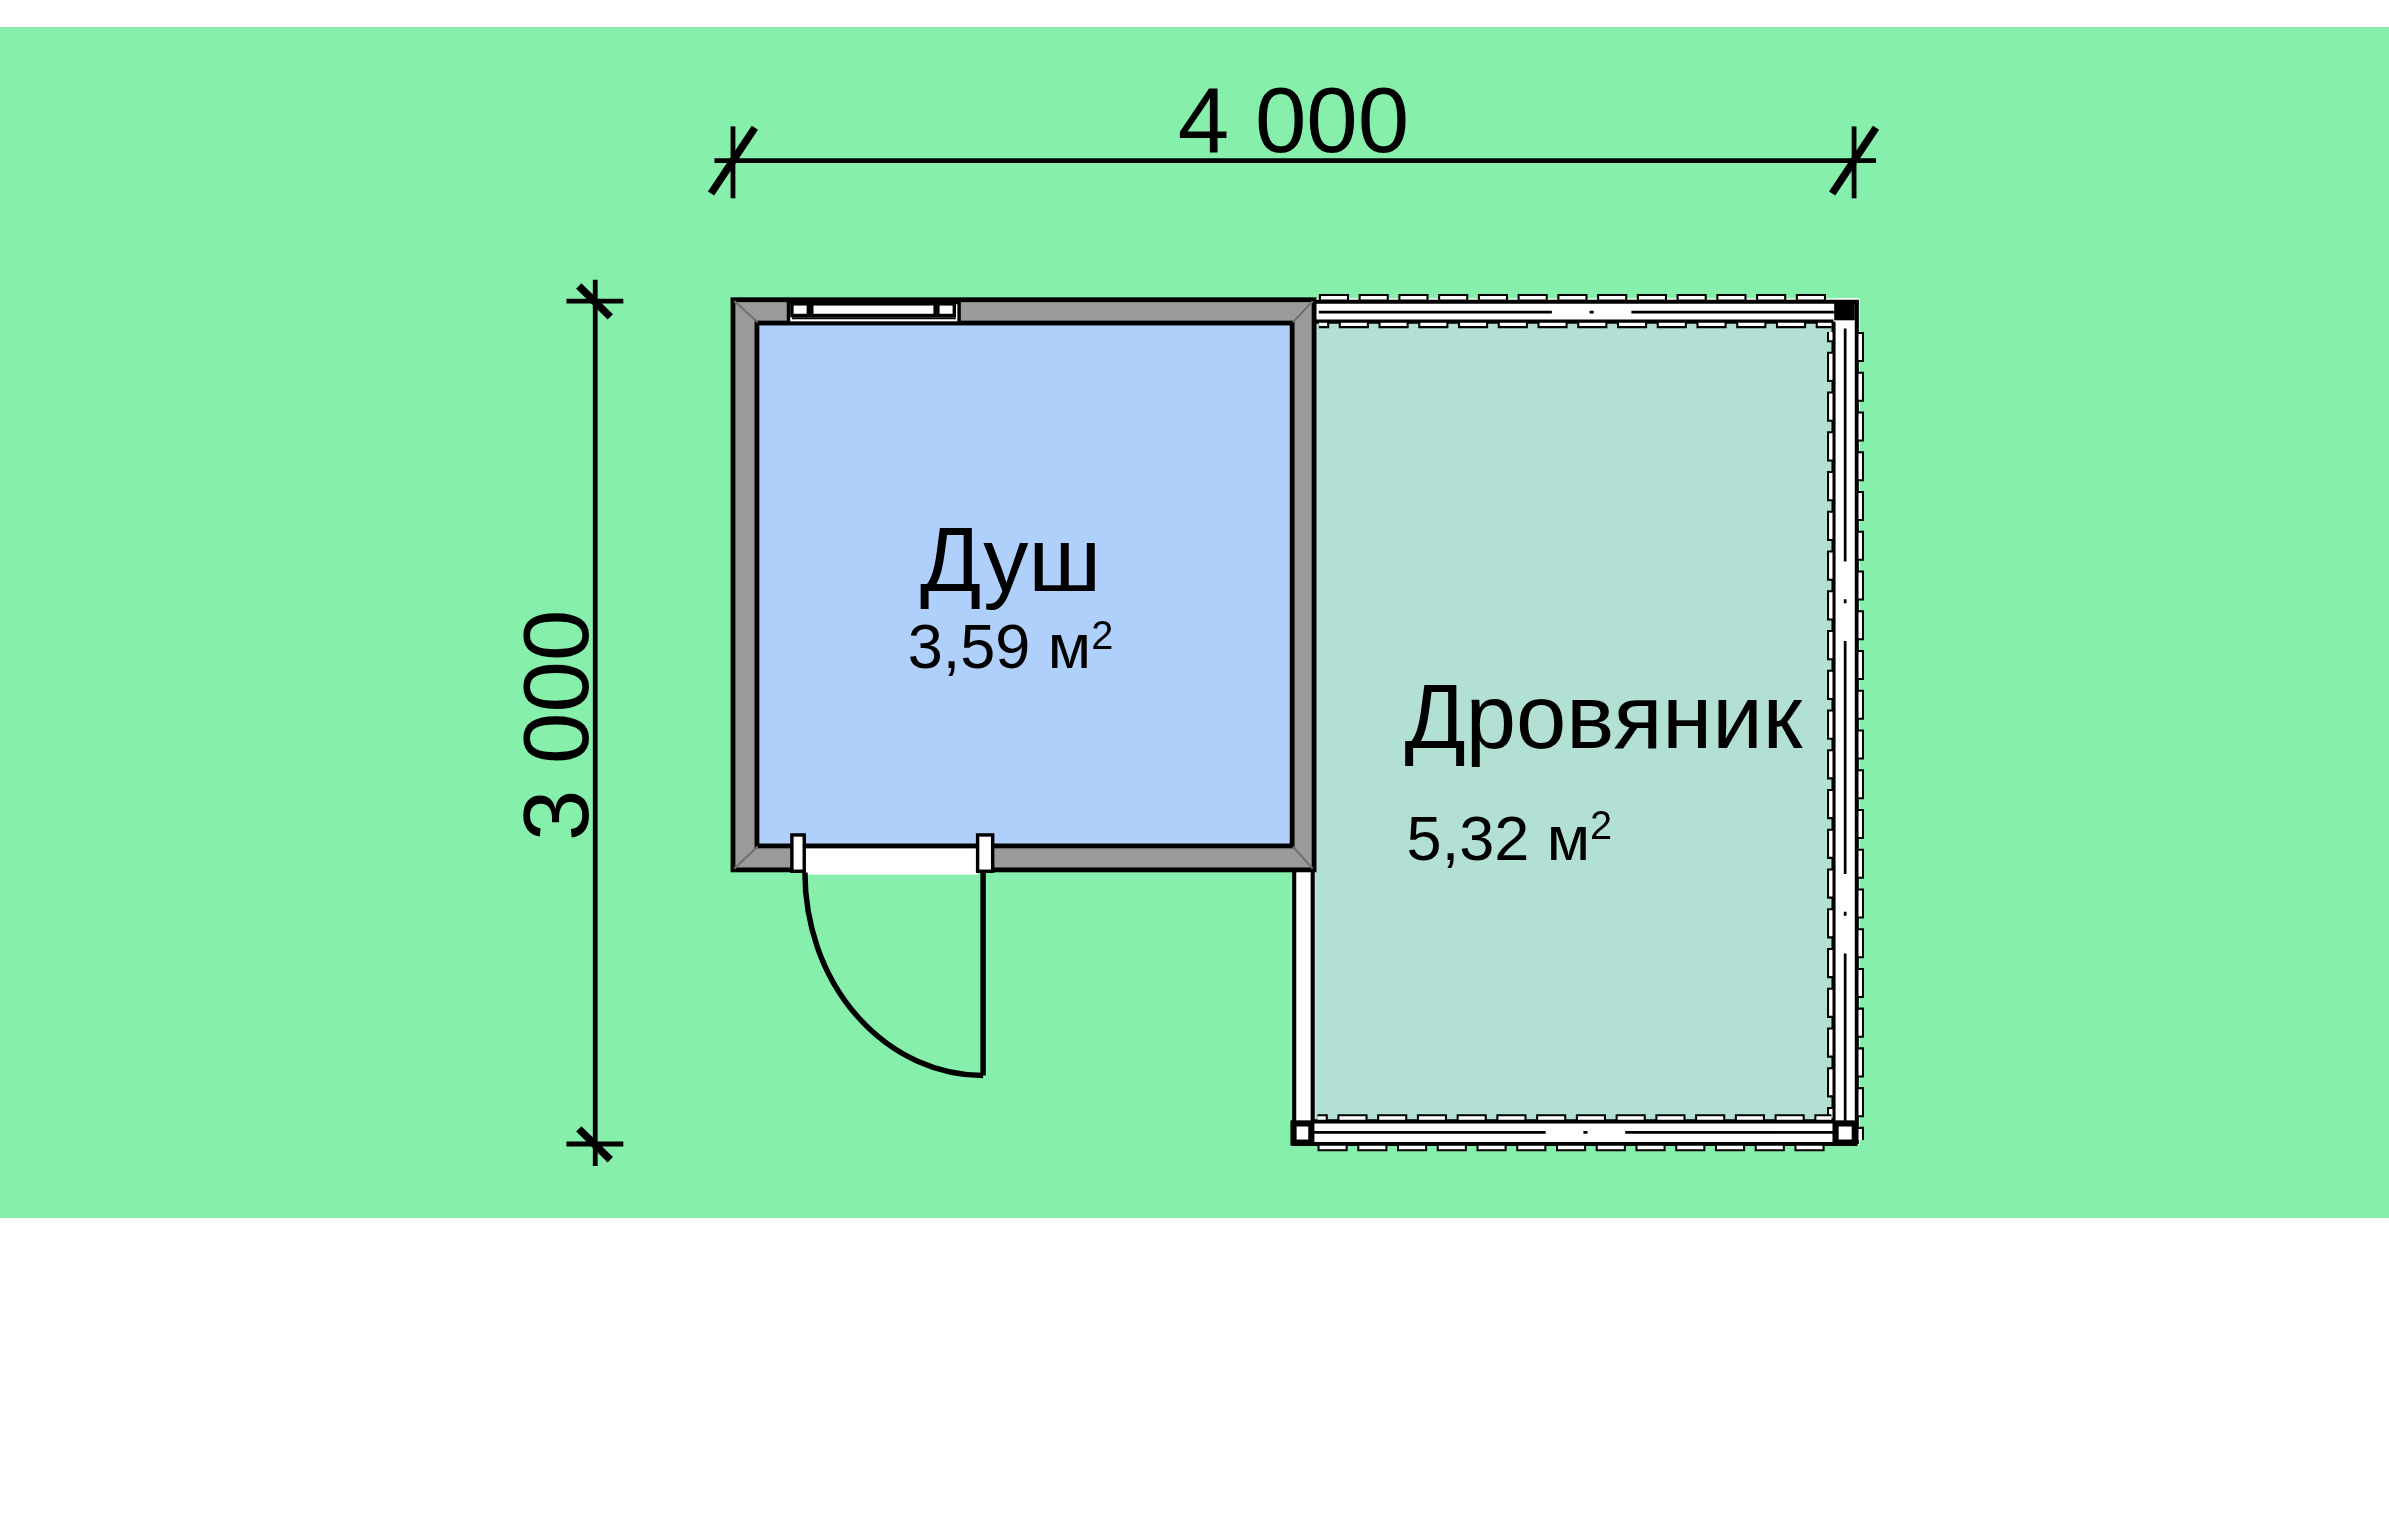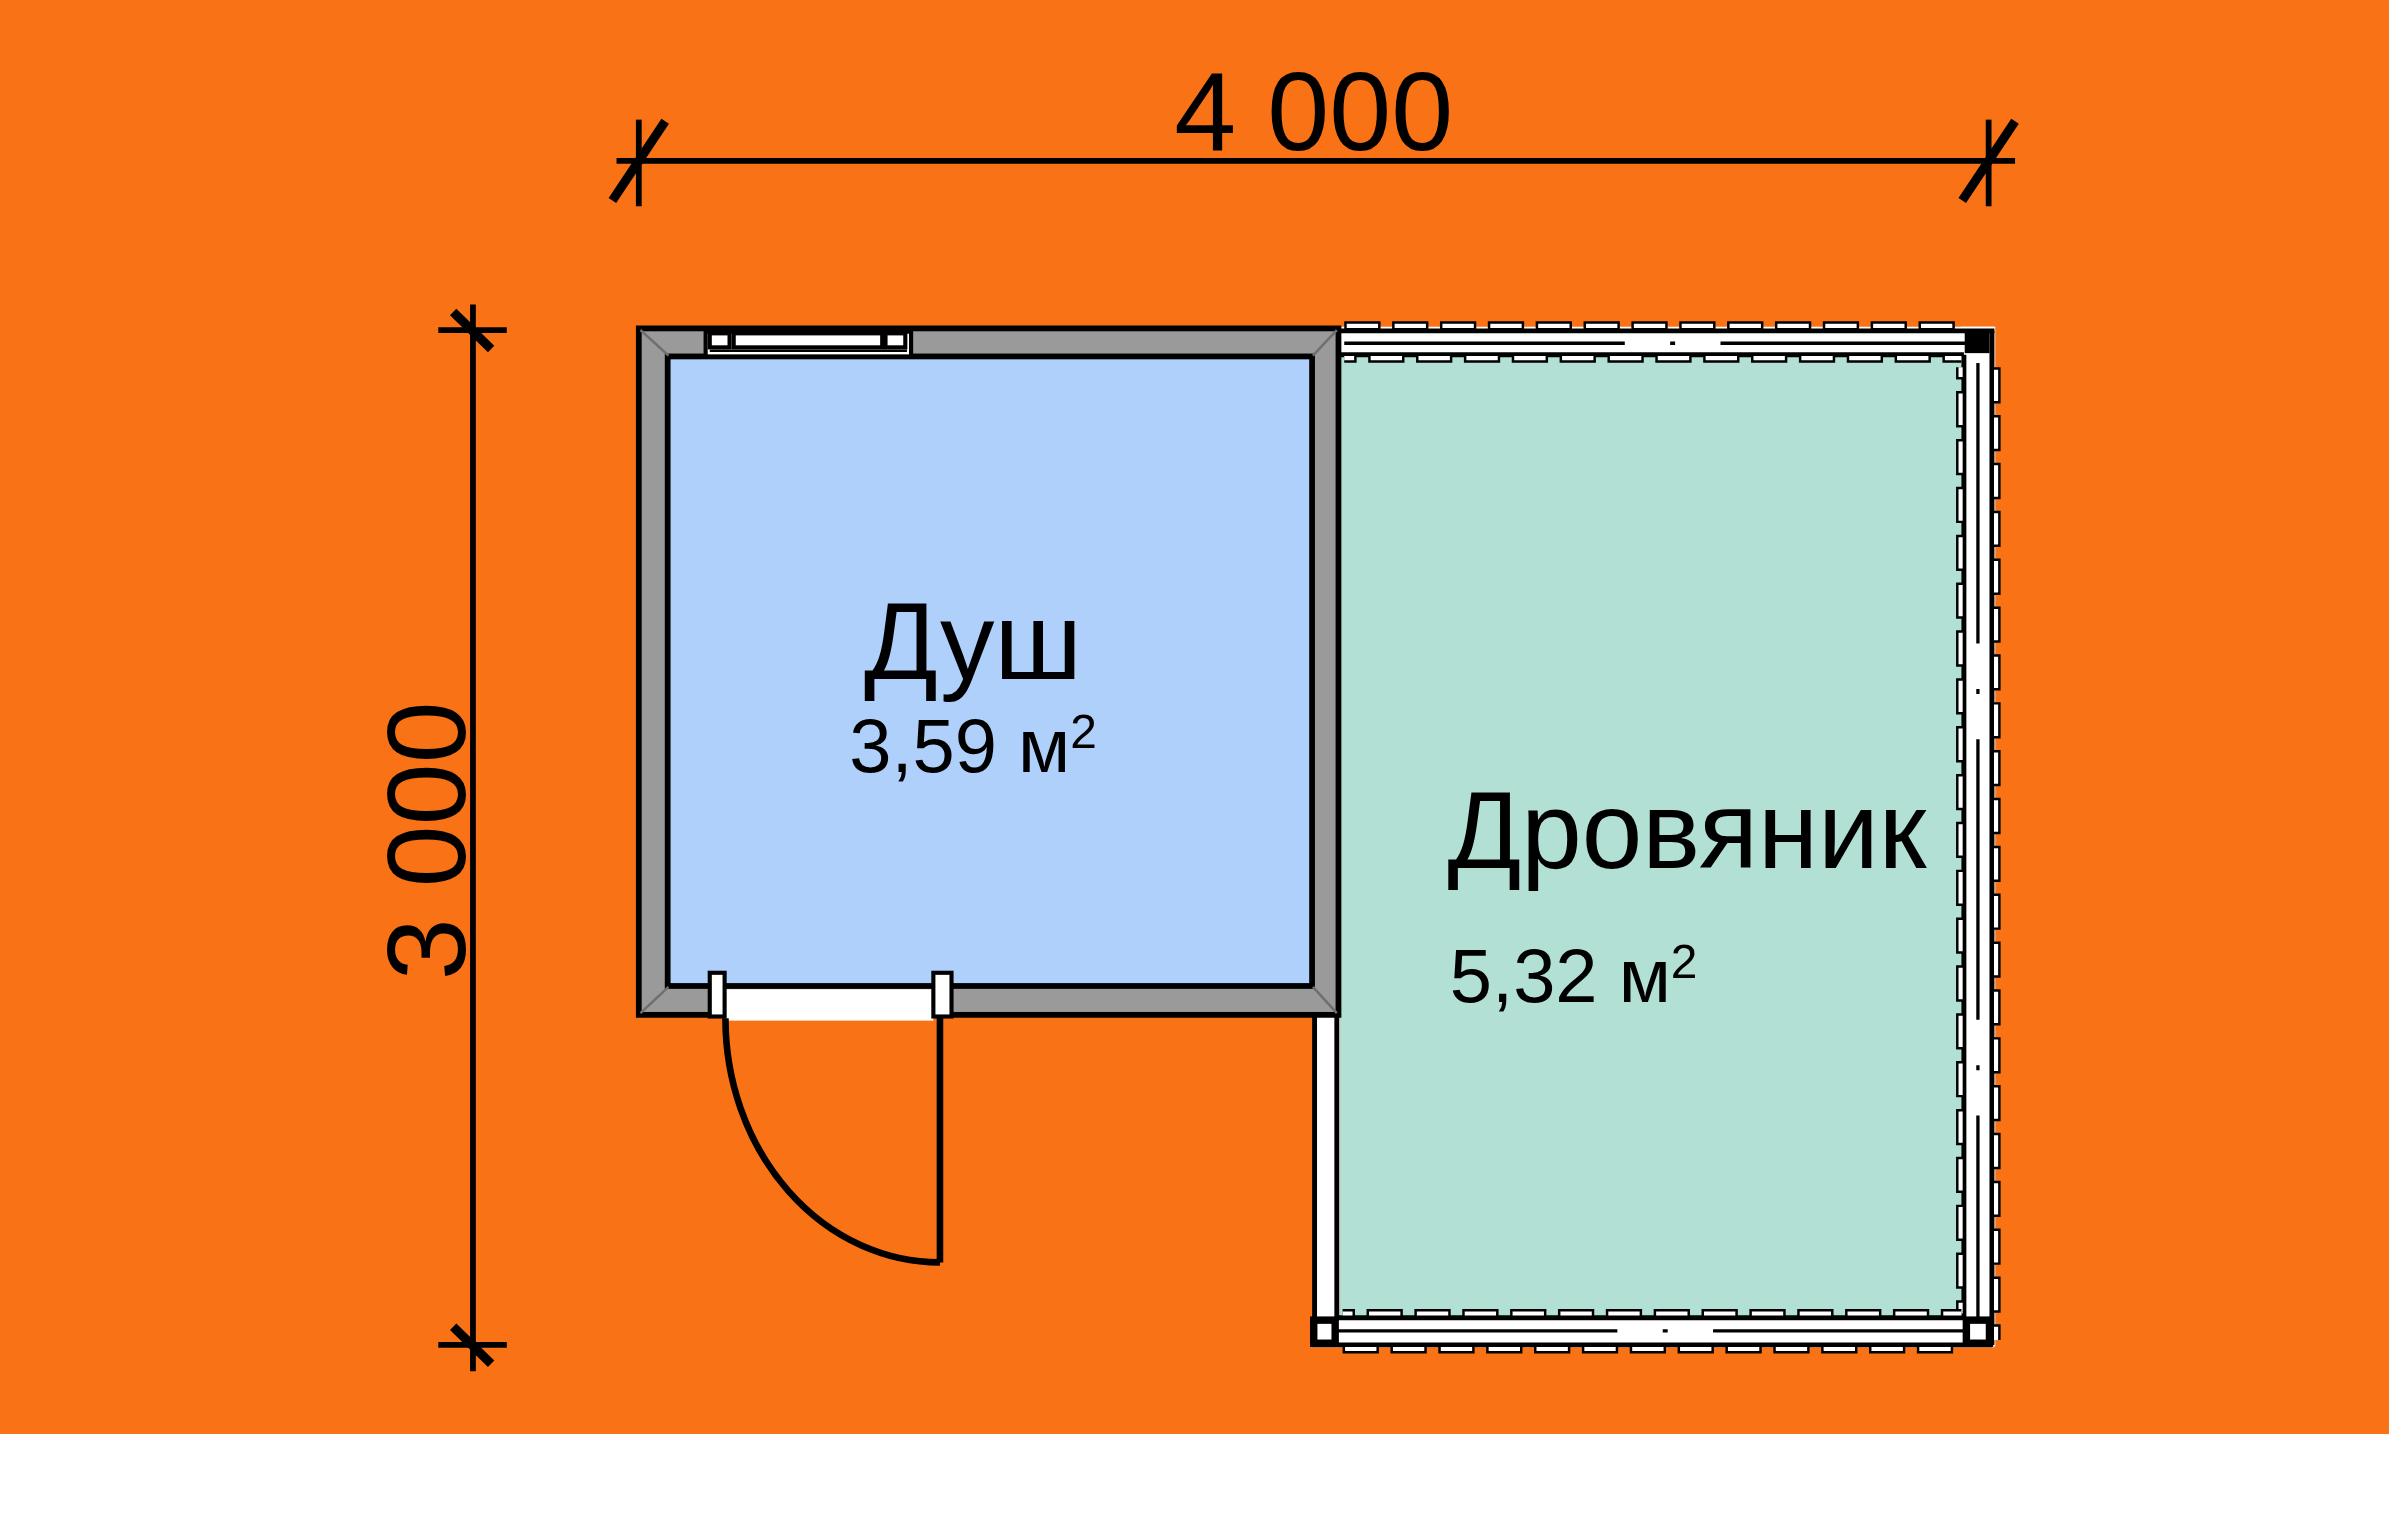--- a/index.html
+++ b/index.html
@@ -3,23 +3,24 @@
 <meta charset="utf-8">
 <style>
   html, body {
     margin: 0;
     padding: 0;
     background: #ffffff;
   }
   #stage {
     position: relative;
     width: 2389px;
-    height: 1434px;
-    background: #f97316;
+    height: 1191px;
+    background: #86efac;
     overflow: hidden;
+    margin-top: 27px;
   }
   #plan-svg {
     position: absolute;
     left: 0;
     top: 0;
     width: 100%;
     height: 100%;
   }
   text {
     font-family: "Liberation Sans", "DejaVu Sans", sans-serif;

